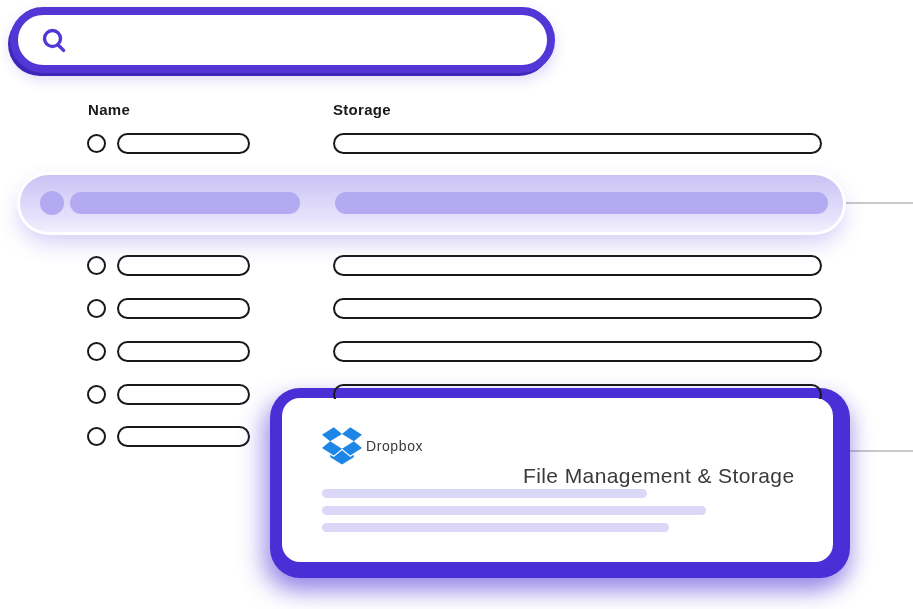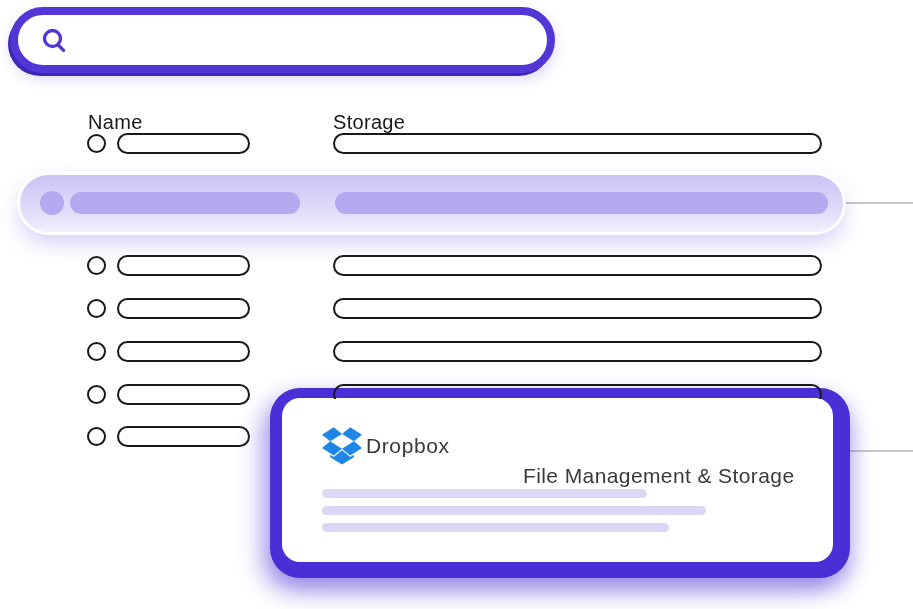--- a/index.html
+++ b/index.html
@@ -16,22 +16,22 @@
   .search-icon{width:27px;height:27px;flex:0 0 auto;}
   .search-input{
     border:none;outline:none;background:transparent;flex:1;
     font-size:21px;font-weight:500;color:var(--accent-purple,#5237d6);
     letter-spacing:.3px;padding:0;
   }
   .search-input::placeholder{color:var(--accent-purple,#5237d6);opacity:1;}
 
   
   .col-header{
-    position:absolute;top:113px;font-size:20px;line-height:19px;
-    font-weight:400;color:var(--stroke-dark,#19191c);letter-spacing:.3px;
+    position:absolute;top:100px;font-size:15px;line-height:19px;
+    font-weight:700;color:var(--stroke-dark,#19191c);letter-spacing:.3px;
   }
   .name-h{left:88px;}
   .cat-h{left:333px;}
 
   
   .row{position:absolute;left:0;width:913px;height:21px;}
   .radio{
     position:absolute;left:87px;top:1px;width:19px;height:19px;
     border:2.2px solid var(--stroke-dark,#19191c);border-radius:50%;background:transparent;
   }
@@ -72,21 +72,21 @@
     background:var(--card-border-purple,#4a2ed6);
     box-shadow:-8px 12px 24px rgba(86,58,214,.45), 4px 10px 20px rgba(86,58,214,.30);
     z-index:5;
   }
   .card-inner{
     position:absolute;left:12px;top:10px;width:551px;height:164px;border-radius:18px;
     background:#ffffff;
   }
   .dropbox-logo{position:absolute;left:40px;top:29px;width:40px;height:38px;}
   .app-name{
-    position:absolute;left:84px;top:36px;font-size:21px;line-height:24px;font-weight:300;
+    position:absolute;left:84px;top:36px;font-size:14px;line-height:24px;font-weight:300;
     color:var(--card-text,#3a3a3d);letter-spacing:.6px;
   }
   .app-cat{
     position:absolute;left:241px;top:36px;font-size:21px;line-height:24px;font-weight:300;
     color:var(--card-text,#3a3a3d);letter-spacing:.4px;margin-top:30px;
   }
   .bar{position:absolute;left:40px;height:9px;border-radius:4.5px;
     background:var(--skeleton-bar,#dbd7f6);}
   .b1{top:91px;width:325px;}
   .b2{top:108px;width:384px;}

